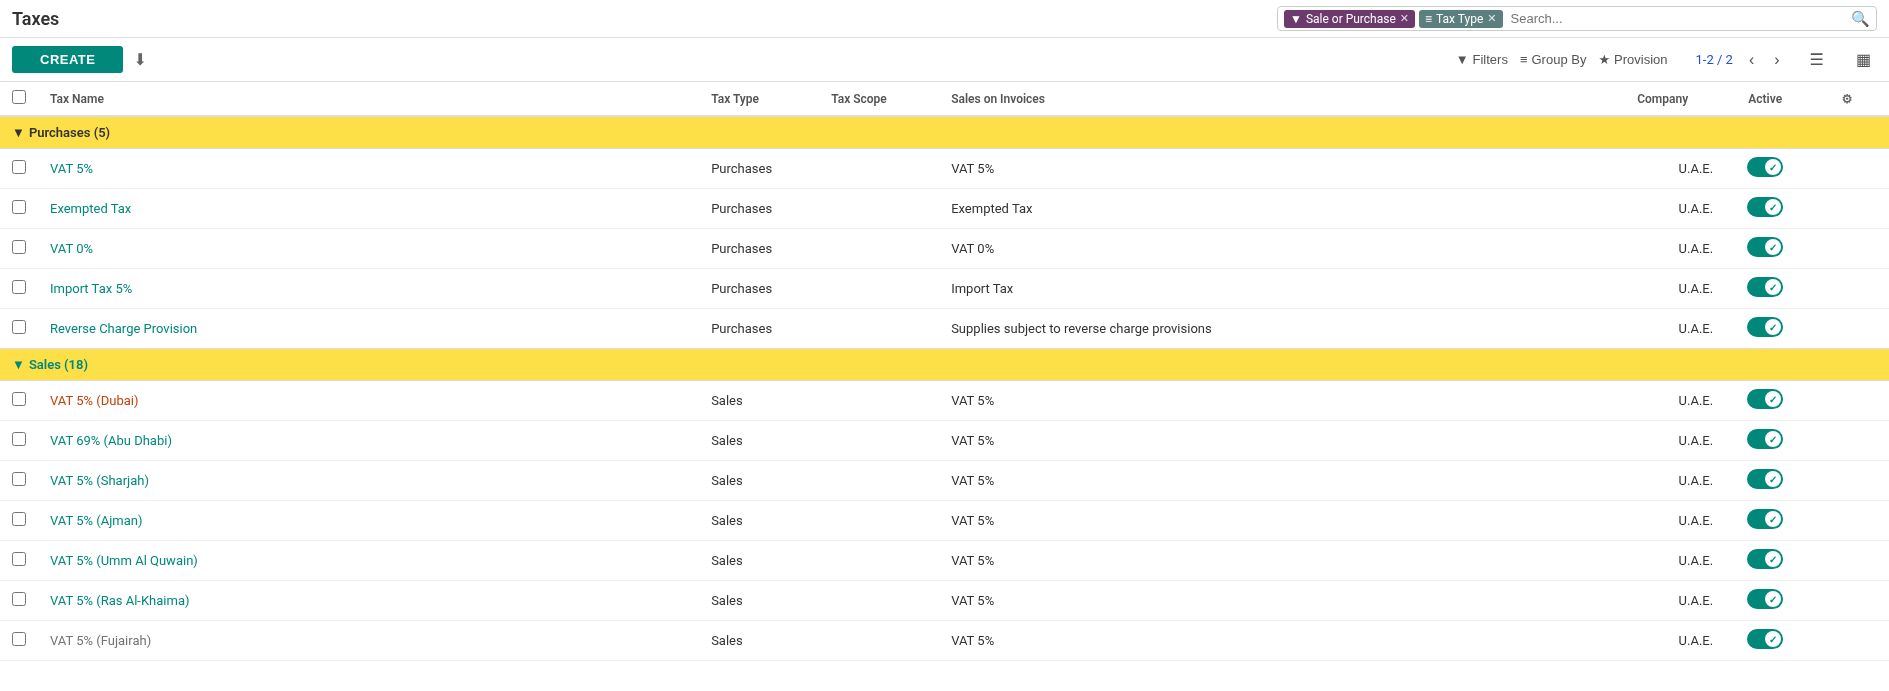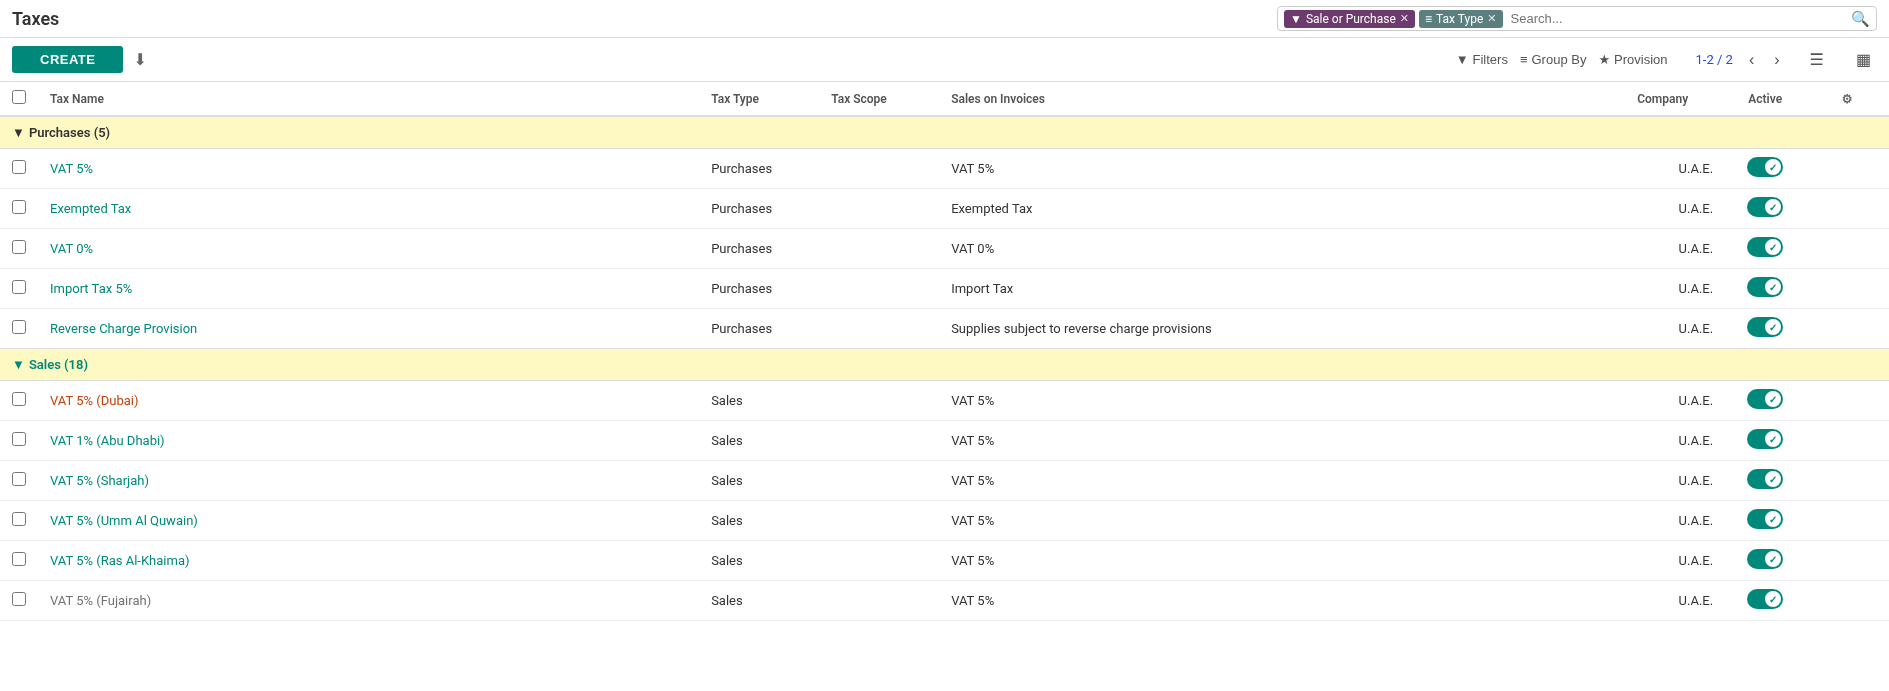--- a/index.html
+++ b/index.html
@@ -157,21 +157,21 @@
     thead th:first-child { width: 28px; }
     .col-taxname { width: 35%; }
     .col-taxtype { width: 120px; }
     .col-taxscope { width: 120px; }
     .col-label { width: auto; }
     .col-company { width: 100px; text-align: left; }
     .col-active { width: 80px; text-align: center; }
 
     
     .group-header td {
-      background: #fef9c3;
+      background: #fde047;
       padding: 8px 12px;
       font-weight: 600;
       font-size: 13px;
       color: #333;
       border-top: 1px solid #ddd;
       border-bottom: 1px solid #ddd;
     }
     .group-header.sales td {
       color: #00897b;
     }
@@ -397,37 +397,53 @@
         <div class="active-toggle">
               <div class="knob">✓</div>
             </div>
       </td>
       <td></td>
     </tr>
         <tr class="data-row">
       <td>
         <input type="checkbox" style="">
       </td>
-      <td style="color:#00897b;cursor:pointer;">VAT 1% (Abu Dhabi)</td>
+      <td style="color:#00897b;cursor:pointer;">VAT 69% (Abu Dhabi)</td>
       <td>Sales</td>
       <td></td>
       <td>VAT 5%</td>
       <td class="col-company">U.A.E.</td>
       <td class="col-active">
         <div class="active-toggle">
               <div class="knob">✓</div>
             </div>
       </td>
       <td></td>
     </tr>
         <tr class="data-row">
       <td>
         <input type="checkbox" style="">
       </td>
       <td style="color:#00897b;cursor:pointer;">VAT 5% (Sharjah)</td>
+      <td>Sales</td>
+      <td></td>
+      <td>VAT 5%</td>
+      <td class="col-company">U.A.E.</td>
+      <td class="col-active">
+        <div class="active-toggle">
+              <div class="knob">✓</div>
+            </div>
+      </td>
+      <td></td>
+    </tr>
+        <tr class="data-row">
+      <td>
+        <input type="checkbox" style="">
+      </td>
+      <td style="color:#00897b;cursor:pointer;">VAT 5% (Ajman)</td>
       <td>Sales</td>
       <td></td>
       <td>VAT 5%</td>
       <td class="col-company">U.A.E.</td>
       <td class="col-active">
         <div class="active-toggle">
               <div class="knob">✓</div>
             </div>
       </td>
       <td></td>

